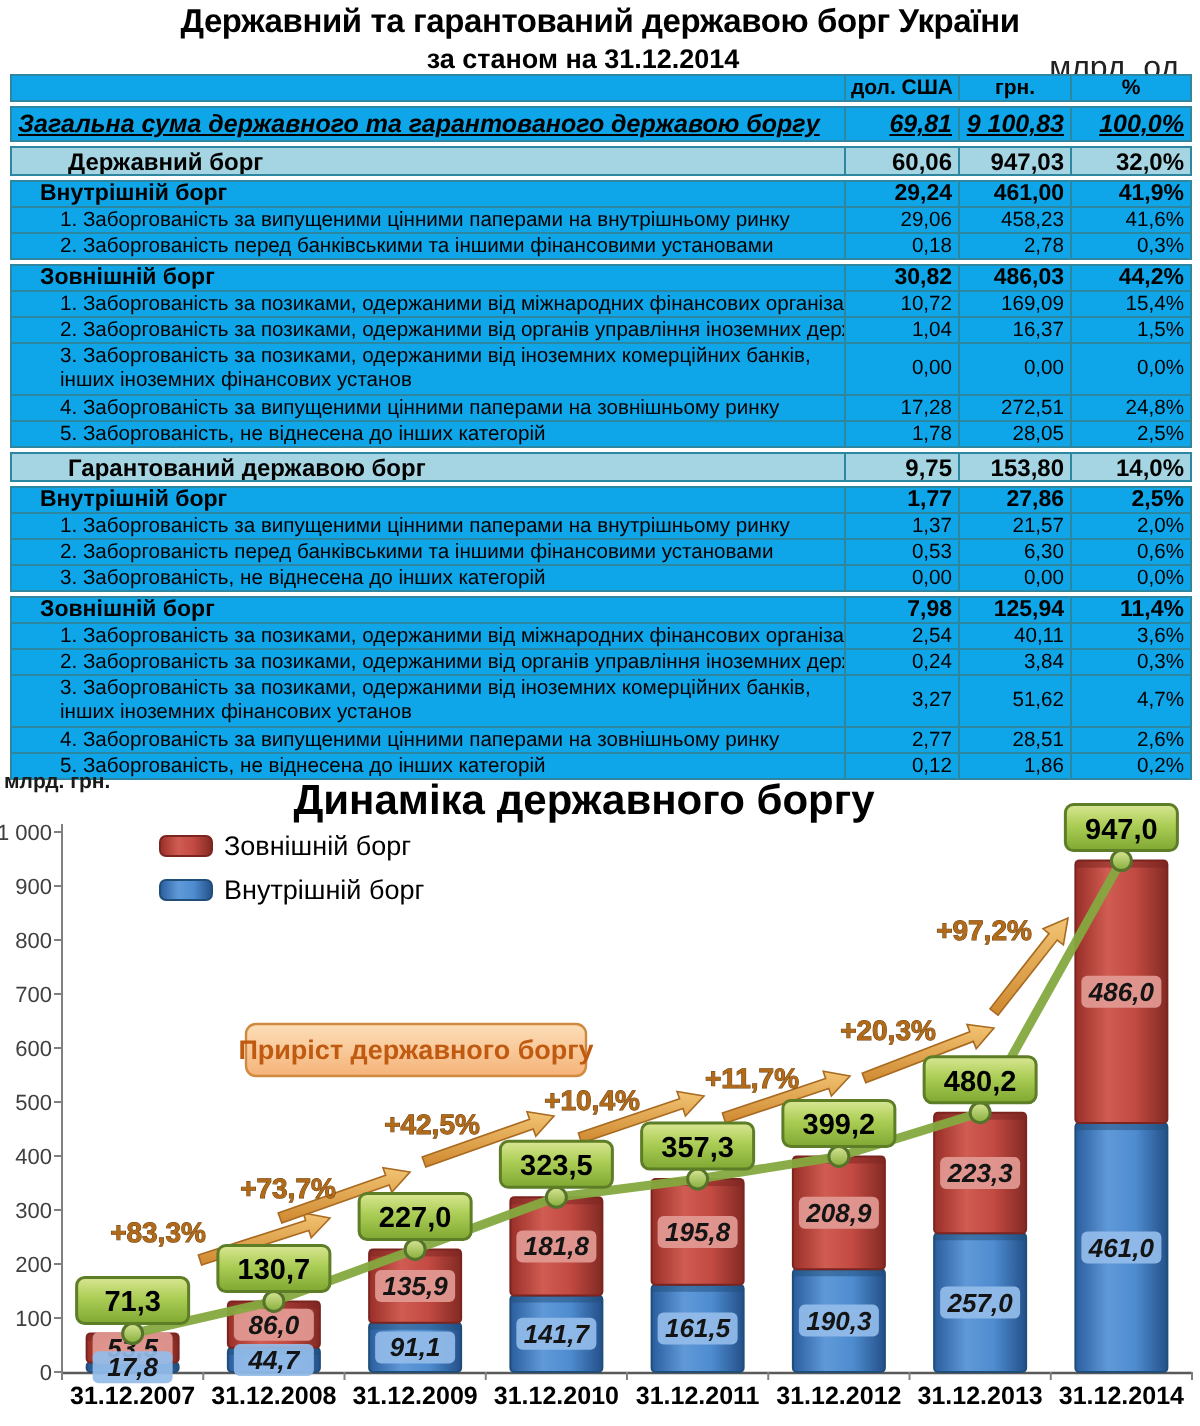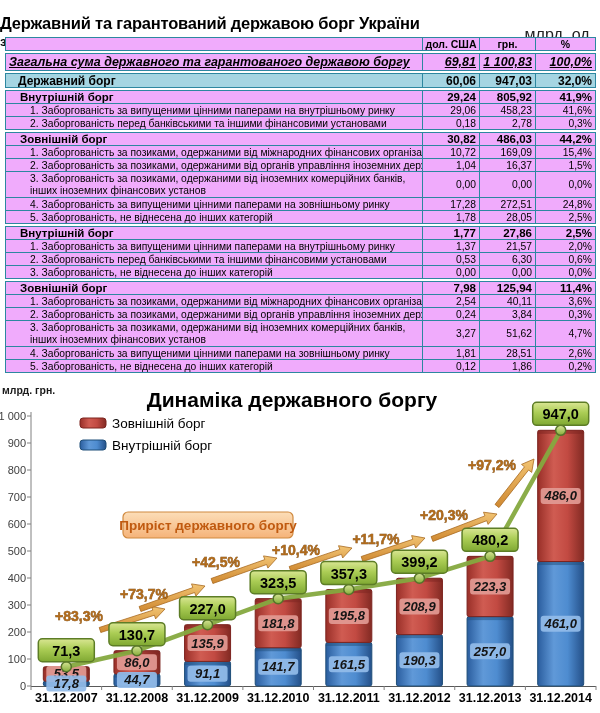--- a/index.html
+++ b/index.html
@@ -1,39 +1,39 @@
 <!DOCTYPE html>
 <html><head>
 <meta charset="utf-8">
 <style>
   * { box-sizing: border-box; }
   html,body { margin:0; padding:0; background:#fff; }
   .page {
     position:relative; width:600px; height:713px; background:#fff;
     font-family:"Liberation Sans", sans-serif; overflow:hidden; color:#000;
   }
-  .titles { position:absolute; top:12px; left:0; width:100%; }
+  .titles { position:absolute; top:0; left:0; width:100%; text-align:center; }
   .title  { font-size:16.5px; font-weight:bold; margin:2px 0 0 0; letter-spacing:-0.2px; }
   .subtitle { font-size:13.5px; font-weight:bold; margin:1px 17px 0 0; }
   .unit-note { position:absolute; top:26px; right:6px; font-size:16px; color:#222; }
 
   
   .tbl { position:absolute; left:5px; top:38px; width:591px; }
-  .trow { display:flex; align-items:stretch; border:1px solid #2d87a0; margin-top:-1px; background:#f0abfc; }
+  .trow { display:flex; align-items:stretch; border:1px solid #2d87a0; margin-top:-1px; background:#0ea5e9; }
   .trow.gap { margin-top:2px; }
   .cell { display:flex; align-items:center; overflow:hidden; }
   .c-label { flex:1; padding-left:3px; white-space:nowrap; }
   .c-num { justify-content:flex-end; padding-right:3px; border-left:1px solid #2d87a0; }
   .c-usd { width:57px; } .c-uah { width:56px; } .c-pct { width:60px; }
 
   .k-header .cell { justify-content:center; padding-right:0; }
   .k-header { height:14px; font-size:10.5px; font-weight:bold; }
   .k-grand  { height:18px; font-size:12.5px; font-weight:bold; font-style:italic;text-decoration:underline; }
   .k-section{ height:15px; font-size:12px;  font-weight:bold; background:#a5d5e2; }
-  .k-section .c-label { padding-left:12px; }
+  .k-section .c-label { padding-left:28px; }
   .k-group  { height:14px; font-size:11.5px; font-weight:bold; }
   .k-group .c-label { padding-left:14px; }
   .k-item   { min-height:14px; font-size:10.3px; }
   .k-item .c-label { padding-left:24px; }
   .k-item.wrap .c-label { white-space:normal; line-height:11.5px; padding-top:1px; padding-bottom:1px; }
   .k-item.wrap { min-height:26px; }
 
   
   .chart-wrap { position:absolute; left:0; top:378px; width:600px; height:335px; }
   svg text { font-family:"Liberation Sans", sans-serif; }
@@ -51,33 +51,33 @@
   <div class="tbl" id="debt-table">
       <div class="trow k-header">
         <div class="cell c-label"></div>
         <div class="cell c-num c-usd">дол. США</div>
         <div class="cell c-num c-uah">грн.</div>
         <div class="cell c-num c-pct">%</div>
       </div>
       <div class="trow k-grand gap">
         <div class="cell c-label">Загальна сума державного та гарантованого державою боргу</div>
         <div class="cell c-num c-usd">69,81</div>
-        <div class="cell c-num c-uah">1 100,83</div>
+        <div class="cell c-num c-uah">9 100,83</div>
         <div class="cell c-num c-pct">100,0%</div>
       </div>
       <div class="trow k-section gap">
         <div class="cell c-label">Державний борг</div>
         <div class="cell c-num c-usd">60,06</div>
         <div class="cell c-num c-uah">947,03</div>
         <div class="cell c-num c-pct">32,0%</div>
       </div>
       <div class="trow k-group gap">
         <div class="cell c-label">Внутрішній борг</div>
         <div class="cell c-num c-usd">29,24</div>
-        <div class="cell c-num c-uah">805,92</div>
+        <div class="cell c-num c-uah">461,00</div>
         <div class="cell c-num c-pct">41,9%</div>
       </div>
       <div class="trow k-item">
         <div class="cell c-label">1. Заборгованість за випущеними цінними паперами на внутрішньому ринку</div>
         <div class="cell c-num c-usd">29,06</div>
         <div class="cell c-num c-uah">458,23</div>
         <div class="cell c-num c-pct">41,6%</div>
       </div>
       <div class="trow k-item">
         <div class="cell c-label">2. Заборгованість перед банківськими та іншими фінансовими установами</div>
@@ -114,20 +114,26 @@
         <div class="cell c-num c-usd">17,28</div>
         <div class="cell c-num c-uah">272,51</div>
         <div class="cell c-num c-pct">24,8%</div>
       </div>
       <div class="trow k-item">
         <div class="cell c-label">5. Заборгованість, не віднесена до інших категорій</div>
         <div class="cell c-num c-usd">1,78</div>
         <div class="cell c-num c-uah">28,05</div>
         <div class="cell c-num c-pct">2,5%</div>
       </div>
+      <div class="trow k-section gap">
+        <div class="cell c-label">Гарантований державою борг</div>
+        <div class="cell c-num c-usd">9,75</div>
+        <div class="cell c-num c-uah">153,80</div>
+        <div class="cell c-num c-pct">14,0%</div>
+      </div>
       <div class="trow k-group gap">
         <div class="cell c-label">Внутрішній борг</div>
         <div class="cell c-num c-usd">1,77</div>
         <div class="cell c-num c-uah">27,86</div>
         <div class="cell c-num c-pct">2,5%</div>
       </div>
       <div class="trow k-item">
         <div class="cell c-label">1. Заборгованість за випущеними цінними паперами на внутрішньому ринку</div>
         <div class="cell c-num c-usd">1,37</div>
         <div class="cell c-num c-uah">21,57</div>
@@ -164,21 +170,21 @@
         <div class="cell c-num c-pct">0,3%</div>
       </div>
       <div class="trow k-item wrap">
         <div class="cell c-label">3. Заборгованість за позиками, одержаними від іноземних комерційних банків, інших іноземних фінансових установ</div>
         <div class="cell c-num c-usd">3,27</div>
         <div class="cell c-num c-uah">51,62</div>
         <div class="cell c-num c-pct">4,7%</div>
       </div>
       <div class="trow k-item">
         <div class="cell c-label">4. Заборгованість за випущеними цінними паперами на зовнішньому ринку</div>
-        <div class="cell c-num c-usd">1,81</div>
+        <div class="cell c-num c-usd">2,77</div>
         <div class="cell c-num c-uah">28,51</div>
         <div class="cell c-num c-pct">2,6%</div>
       </div>
       <div class="trow k-item">
         <div class="cell c-label">5. Заборгованість, не віднесена до інших категорій</div>
         <div class="cell c-num c-usd">0,12</div>
         <div class="cell c-num c-uah">1,86</div>
         <div class="cell c-num c-pct">0,2%</div>
       </div>
     </div>

